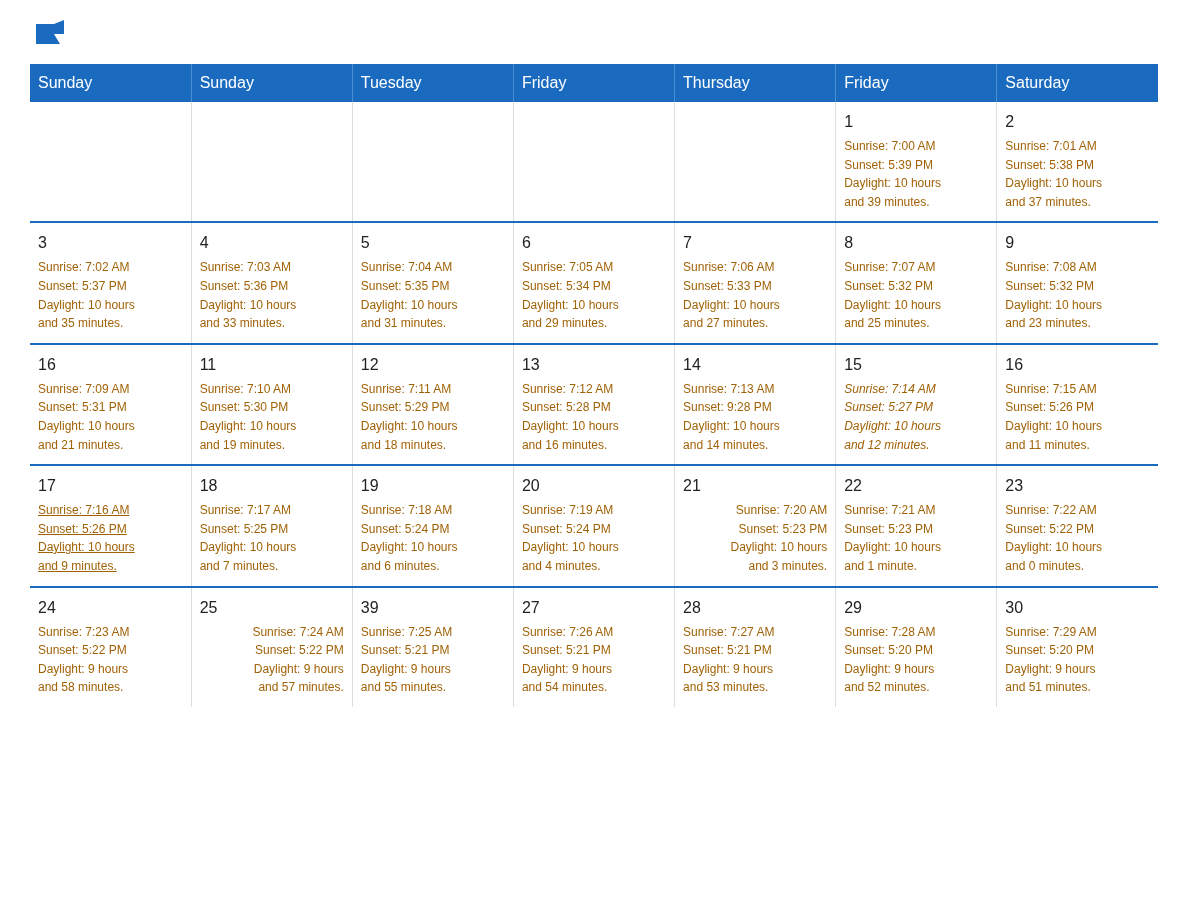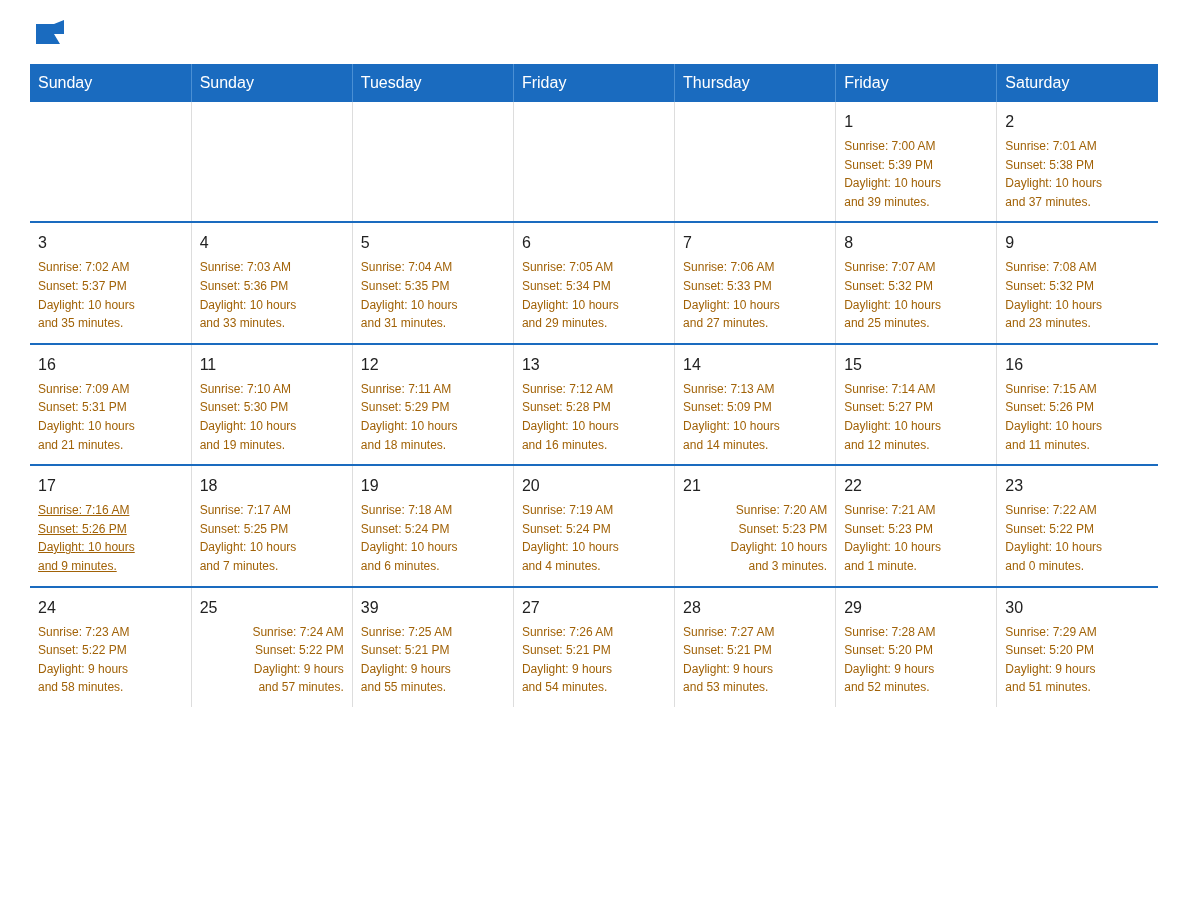--- a/index.html
+++ b/index.html
@@ -228,27 +228,27 @@
         <td>
           <span class="day-number">13</span>
           <div class="day-info" style="white-space: pre-line;">Sunrise: 7:12 AM
 Sunset: 5:28 PM
 Daylight: 10 hours
 and 16 minutes.</div>
         </td>
         <td>
           <span class="day-number">14</span>
           <div class="day-info" style="white-space: pre-line;">Sunrise: 7:13 AM
-Sunset: 5:09 PM
+Sunset: 9:28 PM
 Daylight: 10 hours
 and 14 minutes.</div>
         </td>
         <td>
           <span class="day-number">15</span>
-          <div class="day-info" style="white-space: pre-line;">Sunrise: 7:14 AM
+          <div class="day-info" style="white-space: pre-line; font-style: italic;">Sunrise: 7:14 AM
 Sunset: 5:27 PM
 Daylight: 10 hours
 and 12 minutes.</div>
         </td>
         <td>
           <span class="day-number">16</span>
           <div class="day-info" style="white-space: pre-line;">Sunrise: 7:15 AM
 Sunset: 5:26 PM
 Daylight: 10 hours
 and 11 minutes.</div>

